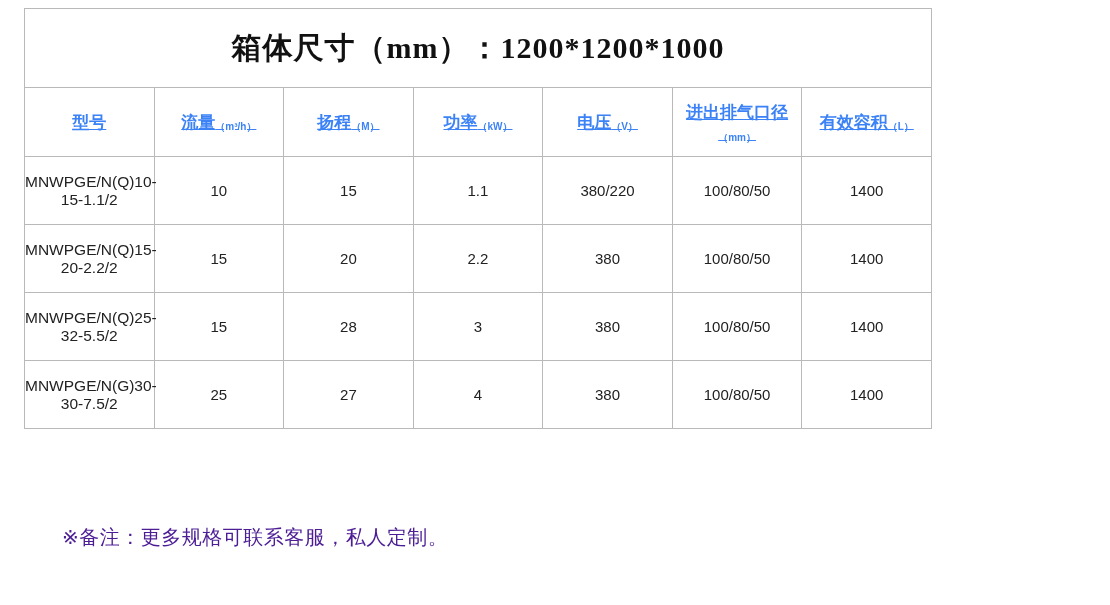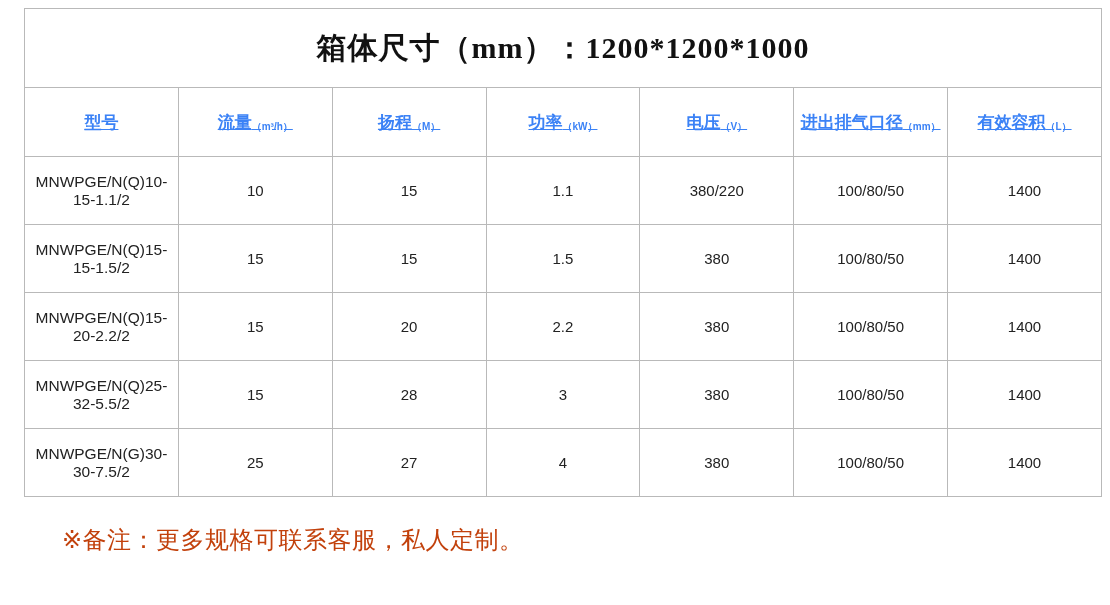--- a/index.html
+++ b/index.html
@@ -17,21 +17,21 @@
   .page {
     position: relative;
     width: 1110px;
     height: 605px;
     box-sizing: border-box;
   }
   .spec-table {
     position: absolute;
     left: 24px;
     top: 8px;
-    width: 1078px;
+    width: 908px;
     border-collapse: collapse;
     table-layout: fixed;
     background: #fff;
   }
   .spec-table td, .spec-table th {
     border: 1px solid #b9b9b9;
     text-align: center;
     vertical-align: middle;
     padding: 0;
   }
@@ -73,22 +73,22 @@
   .col-head { width: 116px; }
   .col-power { width: 116px; margin-left: 19px; }
   .col-volt { width: 120px; }
   .col-port { width: 186px; }
   .col-vol { width: 176px; }
 
   .note {
     position: absolute;
     left: 62px;
     top: 524px;
-    font-size: 24px;
-    color: #c2410c;
+    font-size: 20px;
+    color: #4c1d95;
     letter-spacing: 0.5px;
     font-family: "Liberation Sans", "DejaVu Sans", sans-serif;
     white-space: nowrap;
   }
 </style>
 </head>
 <body>
 
 <div class="page">
 
@@ -125,29 +125,20 @@
       <tr class="body-row">
         <td class="model">MNWPGE/N(Q)10-15-1.1/2</td>
         <td>10</td>
         <td>15</td>
         <td>1.1</td>
         <td>380/220</td>
         <td>100/80/50</td>
         <td>1400</td>
       </tr>
 
-      <tr class="body-row">
-        <td class="model">MNWPGE/N(Q)15-15-1.5/2</td>
-        <td>15</td>
-        <td>15</td>
-        <td>1.5</td>
-        <td>380</td>
-        <td>100/80/50</td>
-        <td>1400</td>
-      </tr>
 
       <tr class="body-row">
         <td class="model">MNWPGE/N(Q)15-20-2.2/2</td>
         <td>15</td>
         <td>20</td>
         <td>2.2</td>
         <td>380</td>
         <td>100/80/50</td>
         <td>1400</td>
       </tr>

